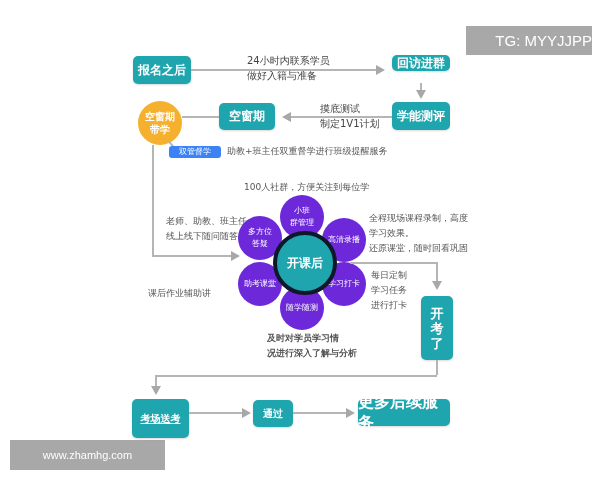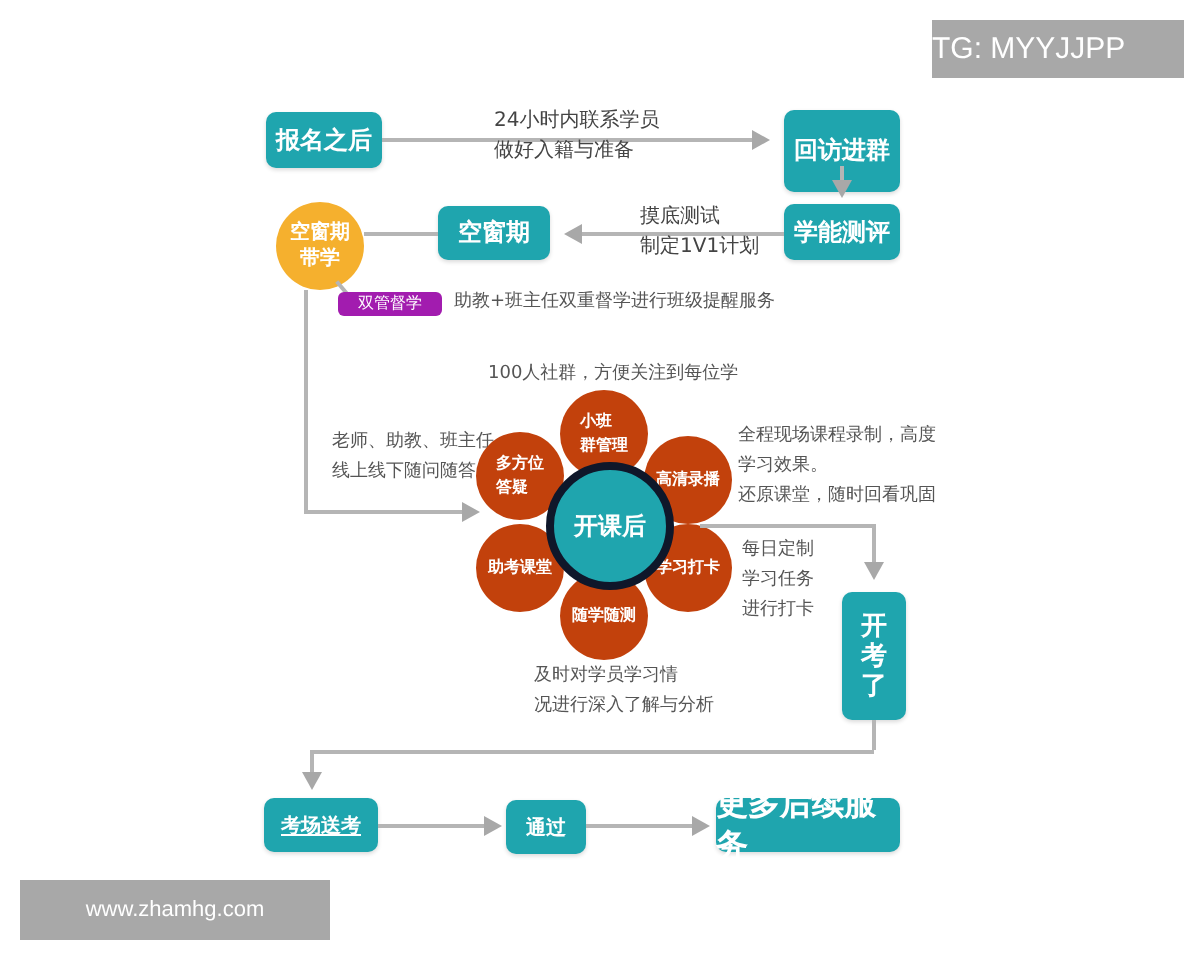--- a/index.html
+++ b/index.html
@@ -8,62 +8,62 @@
   .abs{position:absolute;}
   .tbox{position:absolute;background:#1fa5ae;color:#fff;border-radius:5px;
         display:flex;align-items:center;justify-content:center;font-size:12px;font-weight:bold;
         box-shadow:0 1px 2px rgba(0,0,0,0.15);}
   .line{position:absolute;background:#b5b5b5;}
   .arrow-r{position:absolute;width:0;height:0;border-top:5px solid transparent;border-bottom:5px solid transparent;border-left:9px solid #a8a8a8;}
   .arrow-l{position:absolute;width:0;height:0;border-top:5px solid transparent;border-bottom:5px solid transparent;border-right:9px solid #a8a8a8;}
   .arrow-d{position:absolute;width:0;height:0;border-left:5px solid transparent;border-right:5px solid transparent;border-top:9px solid #a8a8a8;}
   .note{position:absolute;font-size:9px;line-height:15px;color:#555;white-space:nowrap;}
   .note-lg{position:absolute;font-size:10px;line-height:15px;color:#444;white-space:nowrap;}
-  .petal{position:absolute;width:44px;height:44px;border-radius:50%;background:#c2410c;color:#fff;
-         display:flex;align-items:center;justify-content:center;font-size:8px;line-height:12px;font-weight:bold;}
+  .petal{position:absolute;width:44px;height:44px;border-radius:50%;background:#6d28d9;color:#fff;
+         display:flex;align-items:center;justify-content:center;text-align:center;font-size:8px;line-height:12px;}
   .hub{position:absolute;width:56px;height:56px;border-radius:50%;background:#1fa5ae;color:#fff;
        display:flex;align-items:center;justify-content:center;font-size:12px;font-weight:bold;
        border:4px solid #0f172a;}
   .wm{position:absolute;background:#a8a8a8;color:#fff;font-family:"Liberation Sans",sans-serif;}
 </style>
 </head>
 <body>
 
-<div class="wm" style="left:466px;top:10px;width:126px;height:29px;font-size:15px;line-height:29px;text-align:left;">TG: MYYJJPP</div>
+<div class="wm" style="left:466px;top:26px;width:126px;height:29px;font-size:15px;line-height:29px;text-align:right;">TG: MYYJJPP</div>
 <div class="wm" style="left:10px;top:440px;width:155px;height:30px;font-size:11px;line-height:30px;text-align:center;">www.zhamhg.com</div>
 
 <div class="tbox" style="left:133px;top:56px;width:58px;height:28px;">报名之后</div>
 <div class="line" style="left:191px;top:69px;width:186px;height:1.5px;"></div>
 <div class="arrow-r" style="left:376px;top:65px;"></div>
 <div class="note-lg" style="left:247px;top:53px;">
   <div>24小时内联系学员</div>
   <div>做好入籍与准备</div>
 </div>
-<div class="tbox" style="left:392px;top:55px;width:58px;height:41px;">回访进群</div>
+<div class="tbox" style="left:392px;top:55px;width:58px;height:16px;">回访进群</div>
 
 <div class="line" style="left:420px;top:83px;width:1.5px;height:8px;"></div>
 <div class="arrow-d" style="left:416px;top:90px;"></div>
 
 <div class="tbox" style="left:392px;top:102px;width:58px;height:28px;">学能测评</div>
 <div class="line" style="left:286px;top:116px;width:106px;height:1.5px;"></div>
 <div class="arrow-l" style="left:282px;top:112px;"></div>
 <div class="note-lg" style="left:320px;top:101px;">
   <div>摸底测试</div>
   <div>制定1V1计划</div>
 </div>
 <div class="tbox" style="left:219px;top:103px;width:56px;height:27px;">空窗期</div>
 <div class="line" style="left:182px;top:116px;width:37px;height:1.5px;"></div>
 
 <div class="abs" style="left:138px;top:101px;width:44px;height:44px;border-radius:50%;background:#f5b02e;color:#fff;display:flex;flex-direction:column;align-items:center;justify-content:center;font-size:10px;font-weight:bold;line-height:13px;">
   <div>空窗期</div>
   <div>带学</div>
 </div>
 
 <div class="line" style="left:170px;top:140px;width:1.5px;height:8px;transform:rotate(-40deg);"></div>
-<div class="abs" style="left:169px;top:146px;width:52px;height:12px;border-radius:3px;background:#a21caf;color:#fff;font-size:8px;line-height:12px;text-align:center;">双管督学</div>
+<div class="abs" style="left:169px;top:146px;width:52px;height:12px;border-radius:3px;background:#3b82f6;color:#fff;font-size:8px;line-height:12px;text-align:center;">双管督学</div>
 <div class="note" style="left:227px;top:144px;">助教+班主任双重督学进行班级提醒服务</div>
 
 <div class="line" style="left:152px;top:145px;width:1.5px;height:110px;"></div>
 <div class="line" style="left:152px;top:255px;width:80px;height:1.5px;"></div>
 <div class="arrow-r" style="left:231px;top:251px;"></div>
 <div class="note" style="left:166px;top:214px;">
   <div>老师、助教、班主任</div>
   <div>线上线下随问随答</div>
 </div>
 
@@ -98,40 +98,41 @@
 <div class="note" style="left:369px;top:211px;">
   <div>全程现场课程录制，高度</div>
   <div>学习效果。</div>
   <div>还原课堂，随时回看巩固</div>
 </div>
 <div class="note" style="left:371px;top:268px;">
   <div>每日定制</div>
   <div>学习任务</div>
   <div>进行打卡</div>
 </div>
-<div class="note" style="left:267px;top:331px;">
+<div class="note" style="left:267px;top:331px;font-weight:bold;">
   <div>及时对学员学习情</div>
   <div>况进行深入了解与分析</div>
 </div>
 <div class="note" style="left:148px;top:286px;">
+  <div>课后作业辅助讲</div>
 </div>
 
 <div class="line" style="left:350px;top:262px;width:87px;height:1.5px;"></div>
 <div class="line" style="left:436px;top:262px;width:1.5px;height:20px;"></div>
 <div class="arrow-d" style="left:432px;top:281px;"></div>
 
 <div class="tbox" style="left:421px;top:296px;width:32px;height:64px;flex-direction:column;font-size:13px;line-height:15px;">
   <div>开</div>
   <div>考</div>
   <div>了</div>
 </div>
 <div class="line" style="left:436px;top:360px;width:1.5px;height:15px;"></div>
 <div class="line" style="left:155px;top:375px;width:282px;height:1.5px;"></div>
 <div class="line" style="left:155px;top:375px;width:1.5px;height:12px;"></div>
 <div class="arrow-d" style="left:151px;top:386px;"></div>
 
-<div class="tbox" style="left:132px;top:399px;width:57px;height:27px;font-size:10px;text-decoration:underline;">考场送考</div>
+<div class="tbox" style="left:132px;top:399px;width:57px;height:39px;font-size:10px;text-decoration:underline;">考场送考</div>
 <div class="line" style="left:189px;top:412px;width:54px;height:1.5px;"></div>
 <div class="arrow-r" style="left:242px;top:408px;"></div>
 <div class="tbox" style="left:253px;top:400px;width:40px;height:27px;font-size:10px;">通过</div>
 <div class="line" style="left:293px;top:412px;width:54px;height:1.5px;"></div>
 <div class="arrow-r" style="left:346px;top:408px;"></div>
 <div class="tbox" style="left:358px;top:399px;width:92px;height:27px;font-size:16px;">更多后续服务</div>
 
 </body></html>

